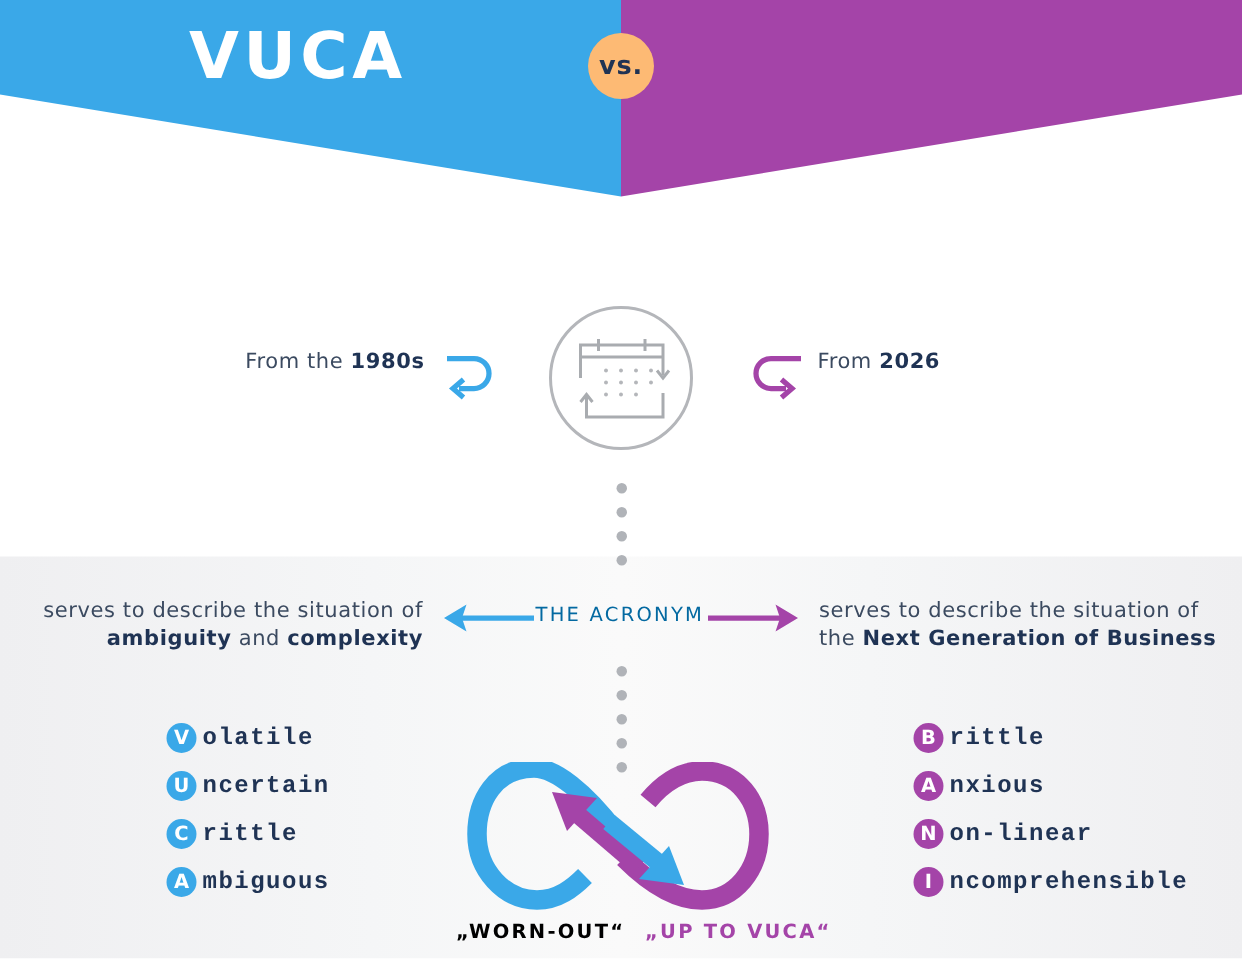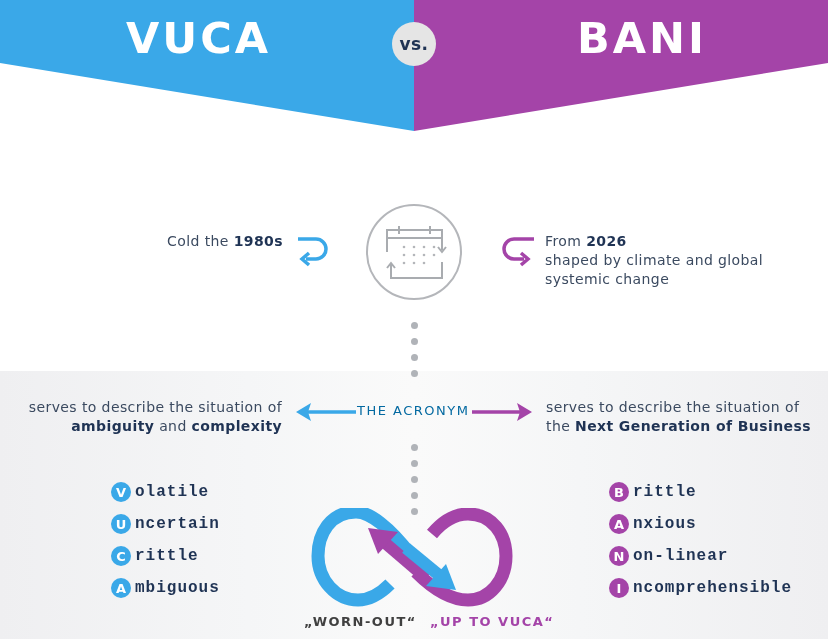--- a/index.html
+++ b/index.html
@@ -16,21 +16,21 @@
 
   .title {
     position: absolute; top: 12px; font-family: "DejaVu Sans", sans-serif; font-weight: bold;
     color: #ffffff; font-size: 43px; letter-spacing: 3px; line-height: 52px;
   }
   .title-left { left: 126px; }
   .title-right { left: 577px; }
 
   .vs-badge {
     position: absolute; left: 392px; top: 22px; width: 44px; height: 44px; border-radius: 50%;
-    background: #e5e5e5; color: #1f3354; font-weight: bold; font-size: 17px;
+    background: #fdba74; color: #1f3354; font-weight: bold; font-size: 17px;
     display: flex; align-items: center; justify-content: center; letter-spacing: 0.5px;
   }
 
   .text { position: absolute; font-size: 14px; line-height: 19px; color: #3b4a60; letter-spacing: 0.4px; }
   .text b { color: #1f3354; font-weight: bold; }
   .right-align { text-align: right; }
 
   .era-left { left: 80px; top: 232px; width: 203px; }
   .era-right { left: 545px; top: 232px; width: 240px; }
   .desc-left { left: 10px; top: 398px; width: 272px; }
@@ -48,39 +48,38 @@
     width: 20px; height: 20px; border-radius: 50%; color: #fff; font-weight: bold; font-size: 13px;
     display: flex; align-items: center; justify-content: center; margin-right: 4px;
   }
   .badge.blue { background: #3aa8e8; }
   .badge.purple { background: #a444a8; }
   .item-rest { font-size: 16px; font-weight: bold; color: #1f3354; letter-spacing: 1px; font-family: Liberation Mono, monospace; }
 
   .tag {
     position: absolute; top: 614px; font-size: 13px; font-weight: bold; letter-spacing: 1.5px;
   }
-  .tag-left { left: 304px; color: #404040; }
+  .tag-left { left: 304px; color: #000000; }
   .tag-right { left: 430px; color: #a444a8; }
 
   .dot { position: absolute; width: 7px; height: 7px; border-radius: 50%; background: #b0b3b8; }
 </style>
 </head>
 <body>
 
 <div class="canvas">
 
   <div class="bottom-panel"></div>
 
   <svg class="bg" width="828" height="140" viewBox="0 0 828 140">
     <polygon points="0,0 414,0 414,131 0,63" fill="#3aa8e8"></polygon>
     <polygon points="414,0 828,0 828,63 414,131" fill="#a444a8"></polygon>
   </svg>
 
   <div class="title title-left">VUCA</div>
-  <div class="title title-right">BANI</div>
   <div class="vs-badge">vs.</div>
 
   <svg class="bg" style="left:364px; top:202px;" width="100" height="100" viewBox="0 0 100 100">
     <circle cx="50" cy="50" r="47" fill="none" stroke="#b4b6ba" stroke-width="2"></circle>
     <path d="M23 50 V28 H78 V48" fill="none" stroke="#a9acb0" stroke-width="2"></path>
     <line x1="23" y1="36" x2="78" y2="36" stroke="#a9acb0" stroke-width="2"></line>
     <line x1="35" y1="24" x2="35" y2="32" stroke="#a9acb0" stroke-width="2"></line>
     <line x1="66" y1="24" x2="66" y2="32" stroke="#a9acb0" stroke-width="2"></line>
     <path d="M74 45 L78 50 L82 45" fill="none" stroke="#a9acb0" stroke-width="2"></path>
     <path d="M27 62 V76 H78 V60" fill="none" stroke="#a9acb0" stroke-width="2"></path>
@@ -94,25 +93,24 @@
         <circle cx="50" cy="53" r="1.3"></circle>
         <circle cx="60" cy="53" r="1.3"></circle>
         <circle cx="70" cy="53" r="1.3"></circle>
       <circle cx="40" cy="61" r="1.3"></circle>
         <circle cx="50" cy="61" r="1.3"></circle>
         <circle cx="60" cy="61" r="1.3"></circle>
     </g>
   </svg>
 
   <div class="text era-left right-align">
-    <span>Cold the </span><b>1980s</b><br>
+    <span>From the </span><b>1980s</b><br>
   </div>
   <div class="text era-right">
     <span>From </span><b>2026</b><br>
-    <span>shaped by climate and global systemic change</span>
   </div>
 
   <svg class="bg" style="left:296px; top:232px;" width="40" height="40" viewBox="0 0 40 40">
     <path d="M2 7 H20 A10 10 0 0 1 20 27 H10" fill="none" stroke="#3aa8e8" stroke-width="3.5"></path>
     <path d="M13 21 L6 27 L13 33" fill="none" stroke="#3aa8e8" stroke-width="3.5"></path>
   </svg>
   <svg class="bg" style="left:496px; top:232px;" width="40" height="40" viewBox="0 0 40 40">
     <path d="M38 7 H18 A10 10 0 0 0 18 27 H28" fill="none" stroke="#a444a8" stroke-width="3.5"></path>
     <path d="M25 21 L32 27 L25 33" fill="none" stroke="#a444a8" stroke-width="3.5"></path>
   </svg>

